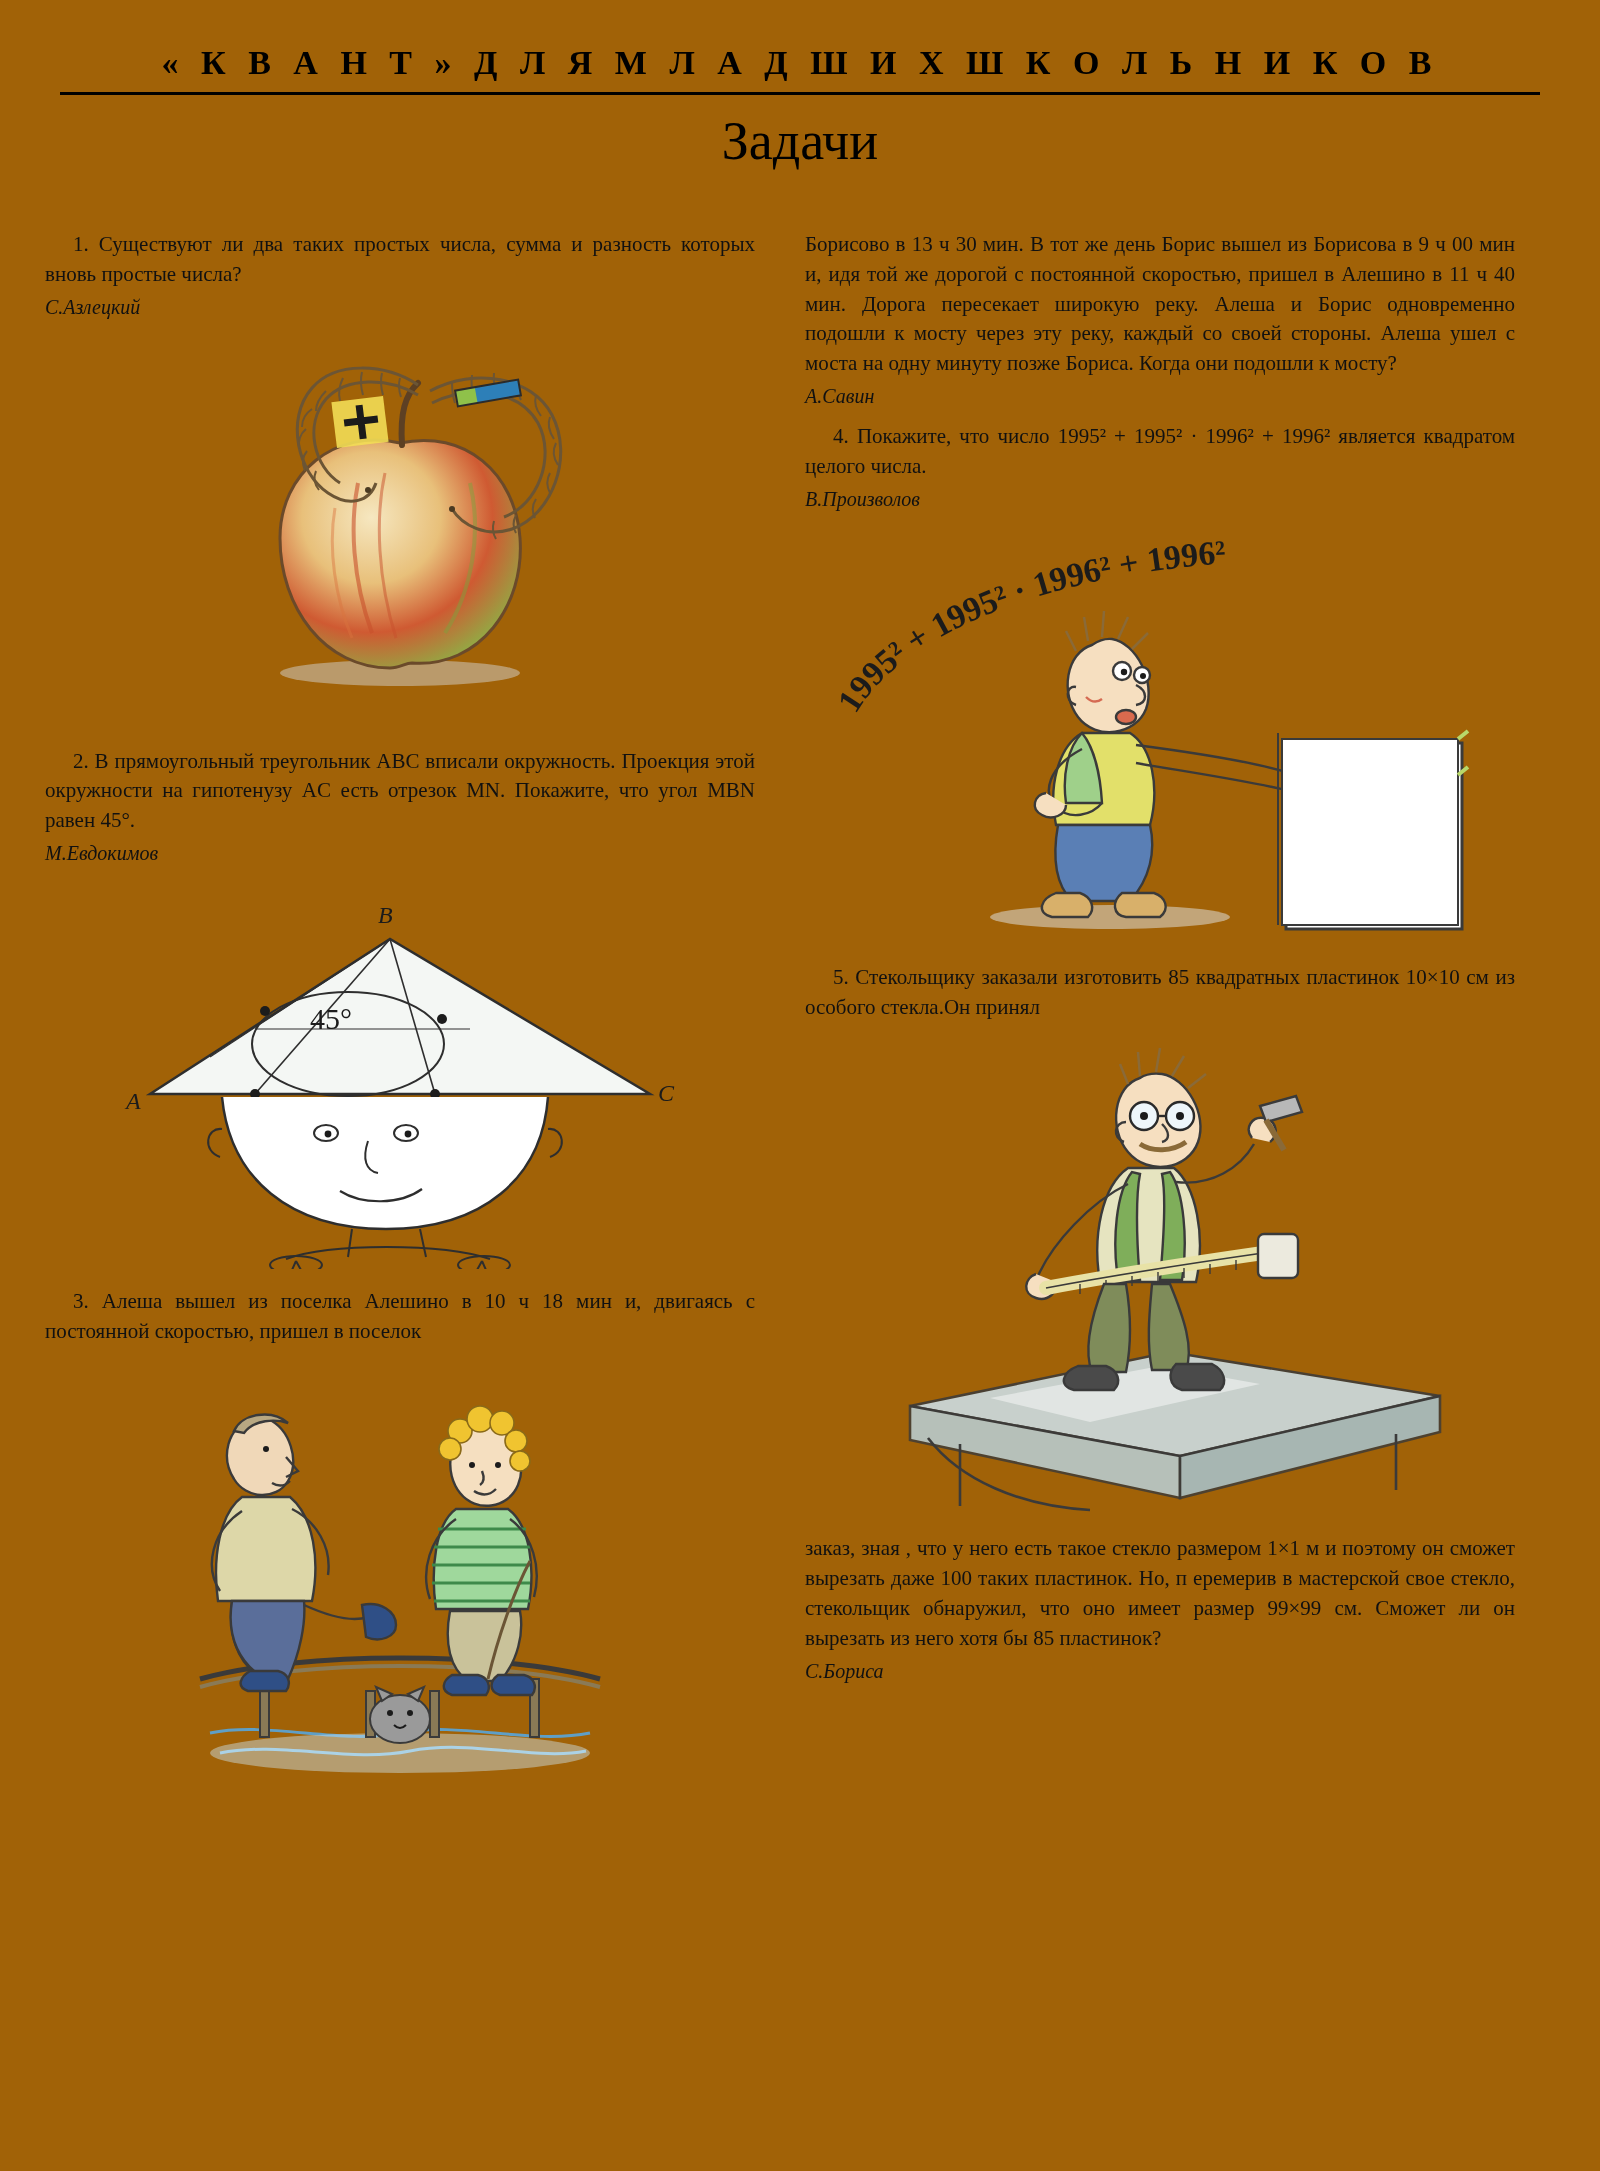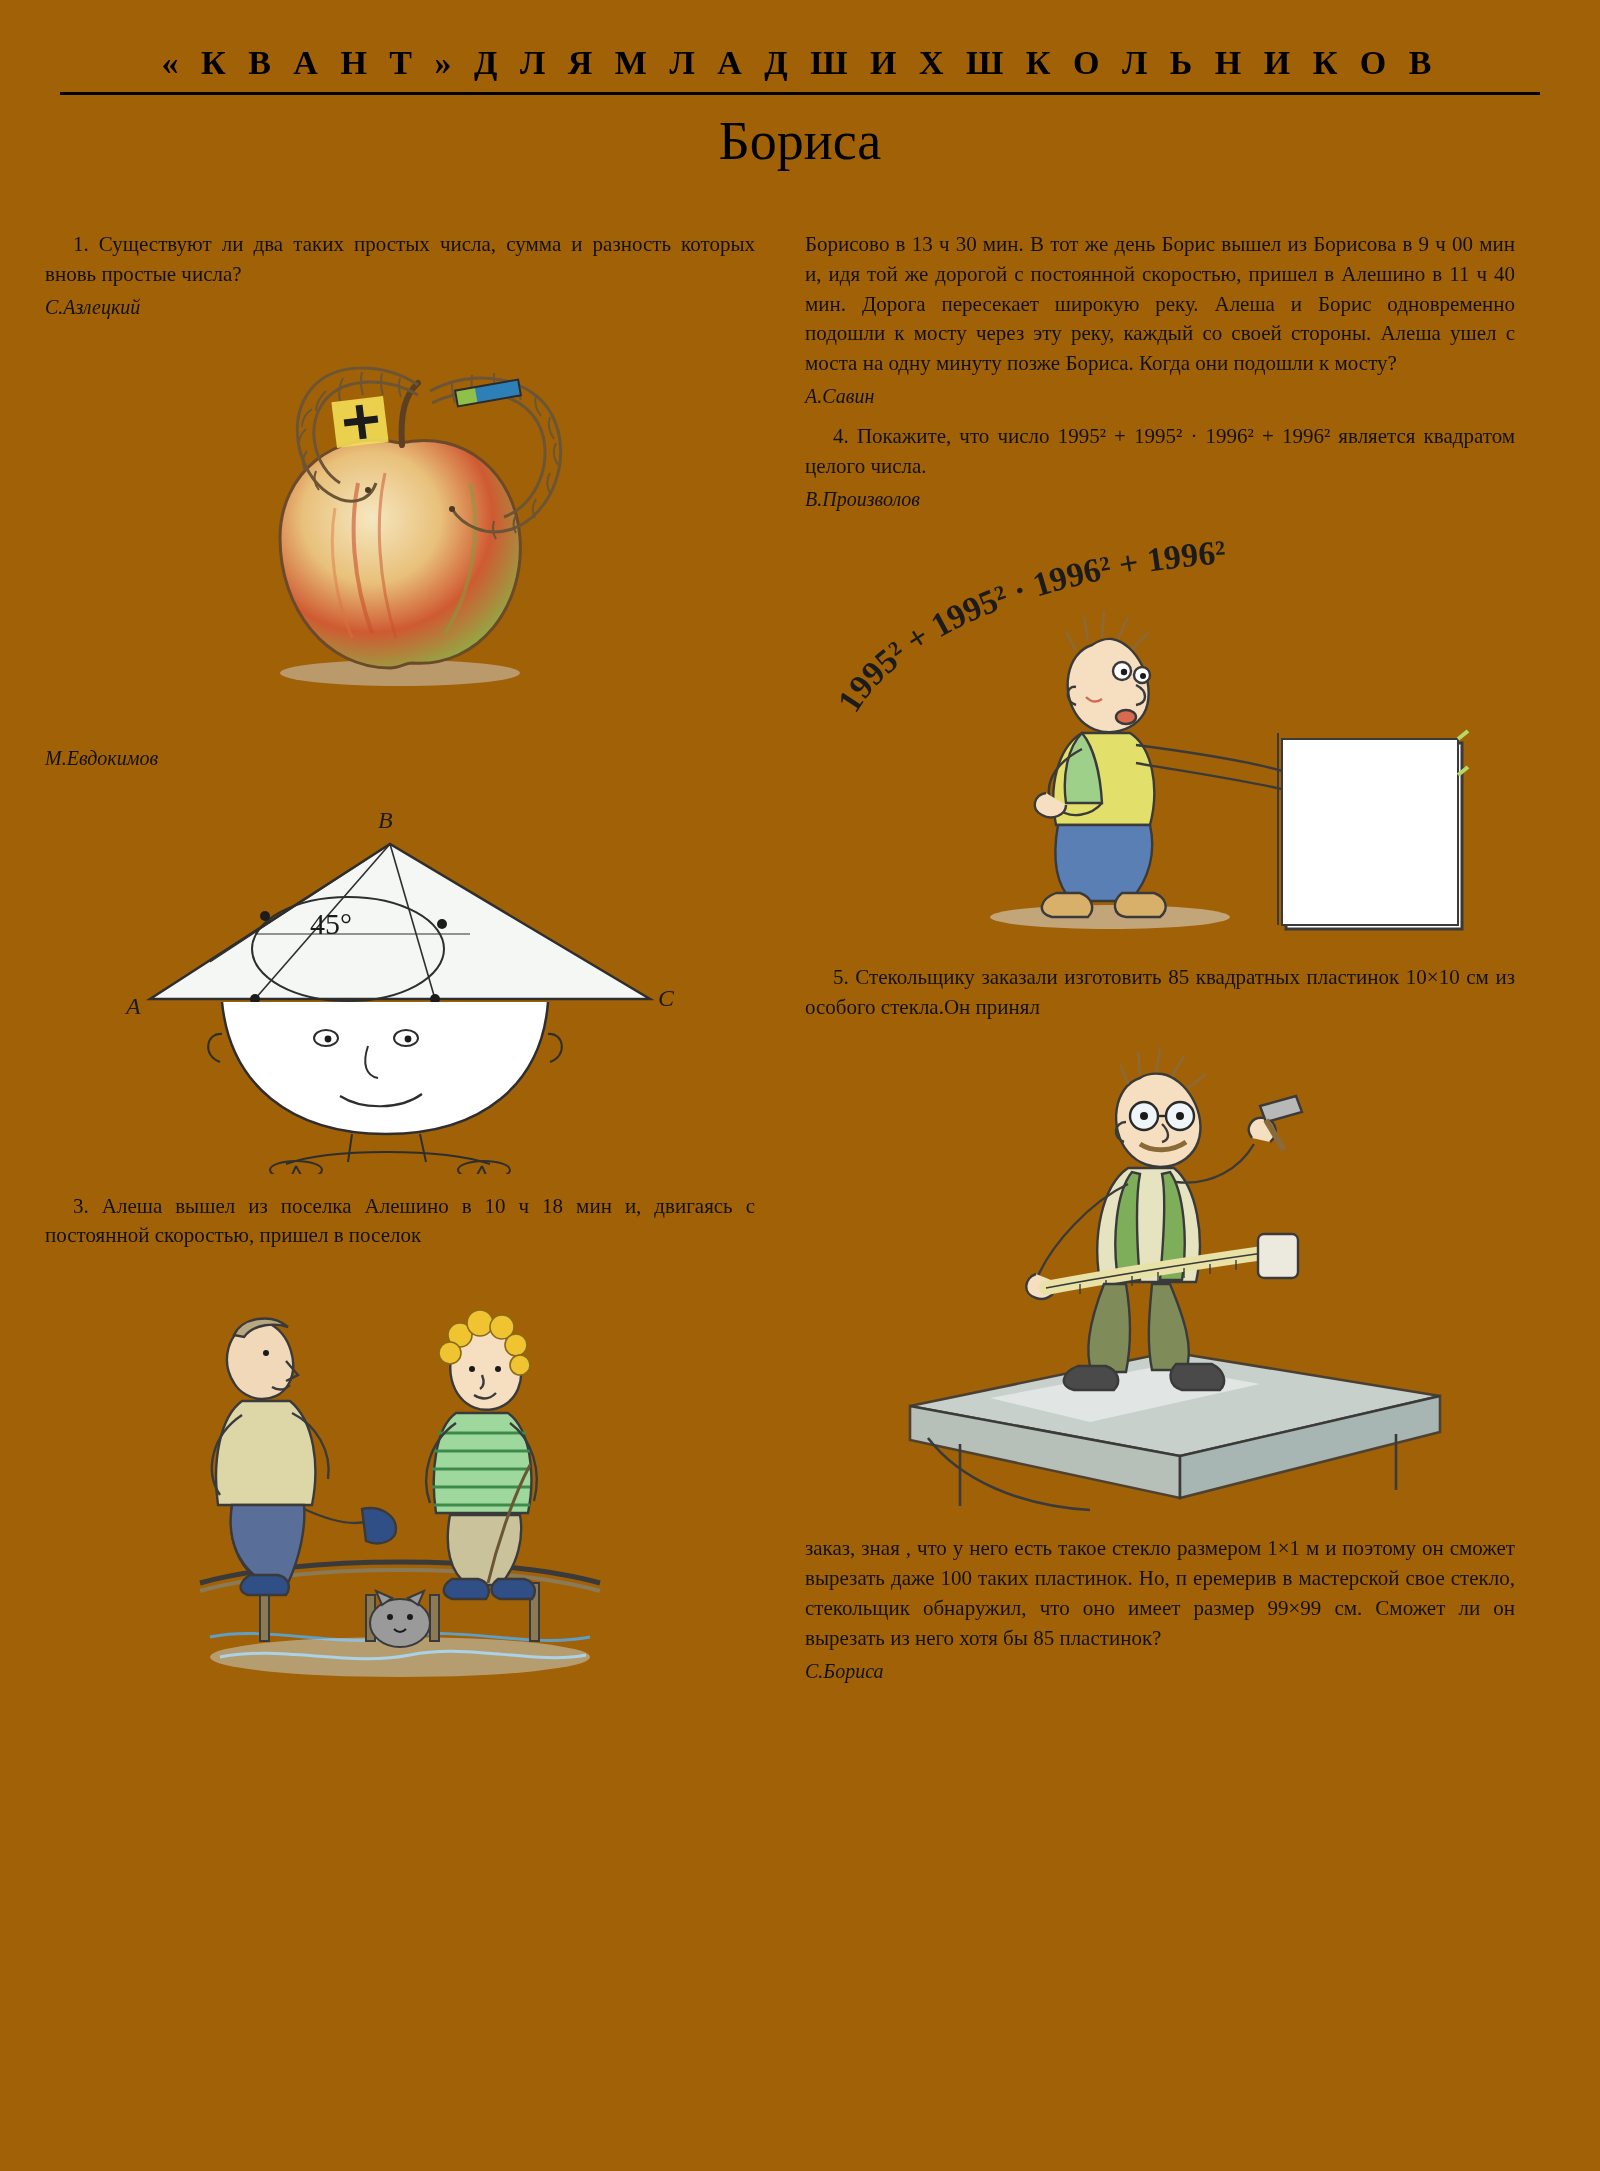--- a/index.html
+++ b/index.html
@@ -93,21 +93,21 @@
 </style>
 </head>
 <body>
 
 <div class="page">
 
   <div class="header">
     <div class="header-title">« К В А Н Т »   Д Л Я   М Л А Д Ш И Х   Ш К О Л Ь Н И К О В</div>
     <div class="header-rule"></div>
   </div>
-  <div class="page-title">Бориса</div>
+  <div class="page-title">Задачи</div>
 
   <div class="col col-left">
 
     <div class="block">
       <p class="para indent">
         <span>1.</span>
         <span>Существуют ли два таких простых числа, сумма и разность которых вновь простые числа?</span>
       </p>
       <p class="author">С.Азлецкий</p>
     </div>
@@ -183,20 +183,24 @@
 
         <rect x="356" y="52" width="64" height="16" fill="#2d7fb8" transform="rotate(-10 388 60)"></rect>
         <rect x="356" y="52" width="20" height="16" fill="#8fc14a" transform="rotate(-10 388 60)"></rect>
         <rect x="356" y="52" width="64" height="16" fill="none" stroke="#2b2b2b" stroke-width="2" transform="rotate(-10 388 60)"></rect>
 
         <circle cx="352" cy="176" r="3" fill="#4a3a22"></circle>
       </svg>
     </div>
 
     <div class="block" style="margin-top:44px;">
+      <p class="para indent">
+        <span>2.</span>
+        <span>В прямоугольный треугольник ABC вписали окружность. Проекция этой окружности на гипотенузу AC есть отрезок MN. Покажите, что угол MBN равен 45°.</span>
+      </p>
       <p class="author">М.Евдокимов</p>
     </div>
 
     <div class="fig" style="width:620px;height:390px;">
       <svg viewBox="0 0 620 390" width="620" height="390">
 
         <path d="M60 215 L300 60 L560 215 Z" fill="#f4f7f4" stroke="#2e2e2e" stroke-width="2.5"></path>
 
         <ellipse cx="258" cy="165" rx="96" ry="52" fill="none" stroke="#2e2e2e" stroke-width="2"></ellipse>
 

